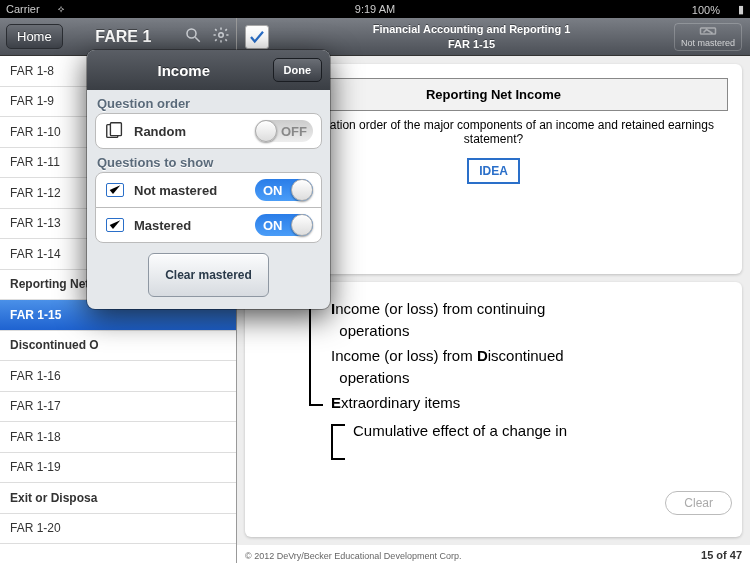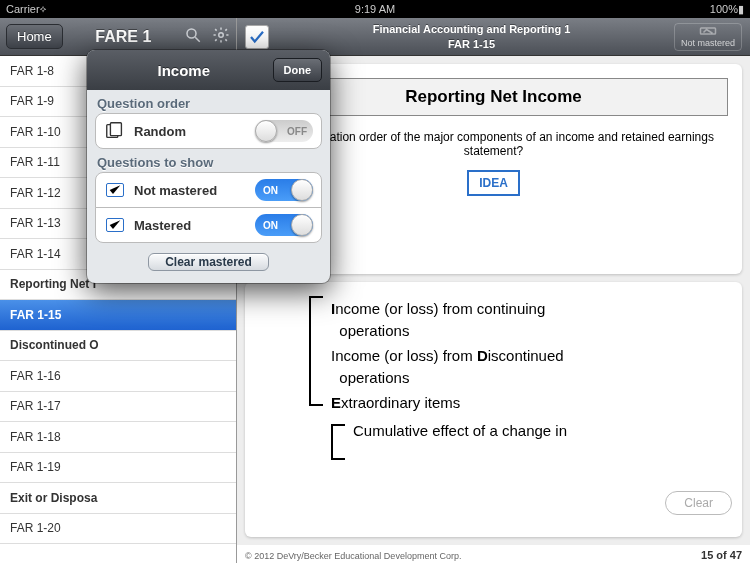--- a/index.html
+++ b/index.html
@@ -1,18 +1,18 @@
 <!DOCTYPE html>
 <html><head>
 <meta charset="utf-8">
 <style>
 *{margin:0;padding:0;box-sizing:border-box;font-family:Helvetica,Arial,sans-serif;-webkit-font-smoothing:antialiased}
 body{background:#000;width:750px;height:563px;overflow:hidden;position:relative}
 .status-bar{height:18px;background:#000;color:#ccc;font-size:11px;display:flex;align-items:center;padding:0 6px;justify-content:space-between}
-.status-left,.status-right{display:flex;align-items:flex-start;gap:0}
+.status-left,.status-right{display:flex;align-items:flex-end;gap:18px}
 .status-center{position:absolute;left:50%;transform:translateX(-50%);color:#ccc}
 .wifi{font-size:10px}
 .main{display:flex;height:calc(100% - 18px);background:#fff}
 .sidebar{width:237px;display:flex;flex-direction:column;border-right:1px solid #999;background:#fff}
 .sb-header{height:38px;background:linear-gradient(#7a7e85,#4c5057);display:flex;align-items:center;padding:0 6px;color:#fff;position:relative;border-bottom:1px solid #333}
 .home-btn{background:linear-gradient(#6a6e75,#3c4047);border:1px solid #2a2d32;color:#fff;font-size:13px;padding:4px 10px;border-radius:5px;text-shadow:0 -1px 0 rgba(0,0,0,.4)}
 .sb-title{flex:1;text-align:center;font-weight:bold;font-size:16px;text-shadow:0 -1px 0 rgba(0,0,0,.4)}
 .sb-icons{display:flex;gap:10px;color:#d0d3d8}
 .sb-icons svg{width:18px;height:18px;fill:#d0d3d8}
 .sb-list{flex:1;overflow:hidden}
@@ -21,21 +21,21 @@
 .sb-item.active{background:linear-gradient(#4a90e8,#1e62d0);color:#fff;font-weight:bold}
 .content{flex:1;background:#c4b5fd;display:flex;flex-direction:column;min-width:0}
 .c-header{height:38px;background:linear-gradient(#7a7e85,#4c5057);display:flex;align-items:center;color:#fff;padding:0 8px;font-size:11px;border-bottom:1px solid #333;position:relative}
 .check-badge{width:24px;height:24px;background:#fff;border:1px solid #aaa;border-radius:3px;display:flex;align-items:center;justify-content:center}
 .check-badge svg{width:18px;height:18px;stroke:#2a6fc9;stroke-width:3;fill:none}
 .c-titles{flex:1;text-align:center;font-weight:bold;line-height:1.3;text-shadow:0 -1px 0 rgba(0,0,0,.4)}
 .nm-badge{border:1px solid rgba(255,255,255,.3);border-radius:4px;padding:2px 6px;font-size:9px;text-align:center;opacity:.7}
 .nm-badge svg{width:18px;height:10px;stroke:rgba(255,255,255,.6);fill:none;stroke-width:2}
 .cards{flex:1;background:#eee;padding:8px;display:flex;flex-direction:column;gap:8px;min-height:0}
 .card{background:#fff;border-radius:6px;box-shadow:0 1px 3px rgba(0,0,0,.2);padding:14px;flex:1;display:flex;flex-direction:column;min-height:0;overflow:hidden}
-.card-title{background:#f2f2f2;border:1px solid #888;padding:8px;text-align:center;font-weight:bold;font-size:17px;margin-bottom:10px}
+.card-title{background:#f2f2f2;border:1px solid #888;padding:8px;text-align:center;font-weight:bold;font-size:13px;margin-bottom:3px}
 .card-q{font-size:12px;text-align:center;margin:4px 0}
 .idea{border:2px solid #2a6fc9;color:#2a6fc9;font-weight:bold;padding:4px 10px;font-size:12px;display:inline-block;margin:8px auto}
 .card-center{text-align:center}
 .answer-content{display:flex;align-items:flex-start;padding-left:50px;gap:8px}
 .bracket{width:14px;border-top:2px solid #000;border-bottom:2px solid #000;border-left:2px solid #000;align-self:stretch;position:relative}
 .bracket.small{height:36px;margin-top:4px}
 .answer-lines{font-size:15px;line-height:1.5;font-family:Arial}
 .answer-lines div{margin:2px 0}
 .card-footer{display:flex;justify-content:space-between;align-items:flex-end;font-size:9px;color:#666;padding:4px 8px 2px}
 .hide-btn{border:1px solid #bbb;color:#aaa;background:#fff;border-radius:14px;padding:4px 18px;font-size:12px}
@@ -45,27 +45,27 @@
 .pop-header span{flex:1;text-align:center}
 .done-btn{background:linear-gradient(#6a6e75,#3c4047);border:1px solid #1a1d22;color:#fff;font-size:11px;font-weight:bold;padding:5px 10px;border-radius:5px}
 .pop-section{padding:6px 10px 2px;color:#5a6a7a;font-weight:bold;font-size:13px;text-shadow:0 1px 0 #fff}
 .pop-row{background:#fff;border:1px solid #bbb;margin:0 8px;display:flex;align-items:center;padding:0 8px;height:36px;font-size:13px;font-weight:bold;color:#333}
 .pop-row:first-of-type{border-radius:8px}
 .pop-group .pop-row{border-radius:0;margin-top:-1px}
 .pop-group .pop-row:first-child{border-radius:8px 8px 0 0;margin-top:0}
 .pop-group .pop-row:last-child{border-radius:0 0 8px 8px}
 .pop-row .icon{margin-right:8px;width:22px;display:flex;align-items:center;justify-content:center}
 .pop-row .label{flex:1}
-.toggle{width:58px;height:22px;border-radius:11px;position:relative;font-size:10px;font-weight:bold;display:flex;align-items:center}
+.toggle{width:58px;height:22px;border-radius:11px;position:relative;font-size:13px;font-weight:bold;display:flex;align-items:center}
 .toggle.on{background:linear-gradient(#2a7de8,#4a9df8);color:#fff;padding-left:8px}
 .toggle.off{background:linear-gradient(#ccc,#eee);color:#888;justify-content:flex-end;padding-right:6px}
 .toggle .knob{width:22px;height:22px;background:linear-gradient(#fff,#ddd);border-radius:11px;position:absolute;box-shadow:0 1px 2px rgba(0,0,0,.4),inset 0 1px 0 #fff;border:1px solid #aaa}
 .toggle.on .knob{right:0}
 .toggle.off .knob{left:0}
-.clear-btn{display:block;margin:10px auto 12px;background:linear-gradient(#fbfcfd,#d7dbe0);border:1px solid #8e97a2;color:#2a3a4a;font-size:12px;font-weight:bold;padding:1px 16px;border-radius:6px;box-shadow:0 1px 0 #fff inset}
+.clear-btn{display:block;margin:10px auto 12px;background:linear-gradient(#fbfcfd,#d7dbe0);border:1px solid #8e97a2;color:#2a3a4a;font-size:12px;font-weight:bold;padding:14px 16px;border-radius:6px;box-shadow:0 1px 0 #fff inset}
 .shuffle-icon svg{width:22px;height:20px;stroke:#333;fill:none;stroke-width:1.5}
 .check-frame{width:18px;height:14px;border:1px solid #2a6fc9;border-radius:2px;display:flex;align-items:center;justify-content:center}
 </style>
 </head>
 <body>
 
 <div class="status-bar">
   <div class="status-left">
     <span>Carrier</span>
     <span class="wifi">⟡</span>

